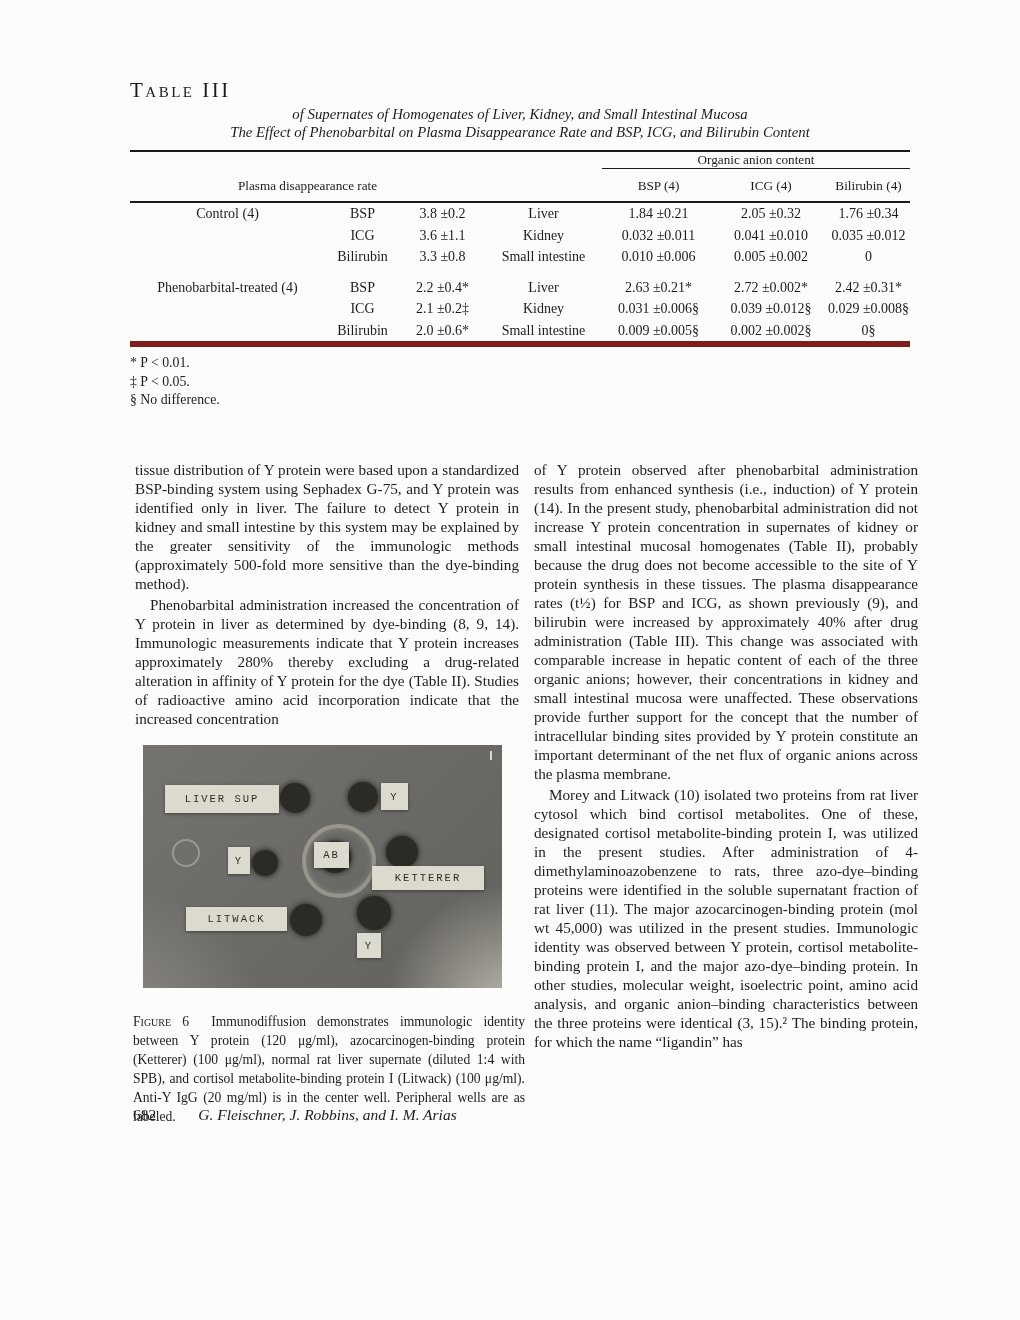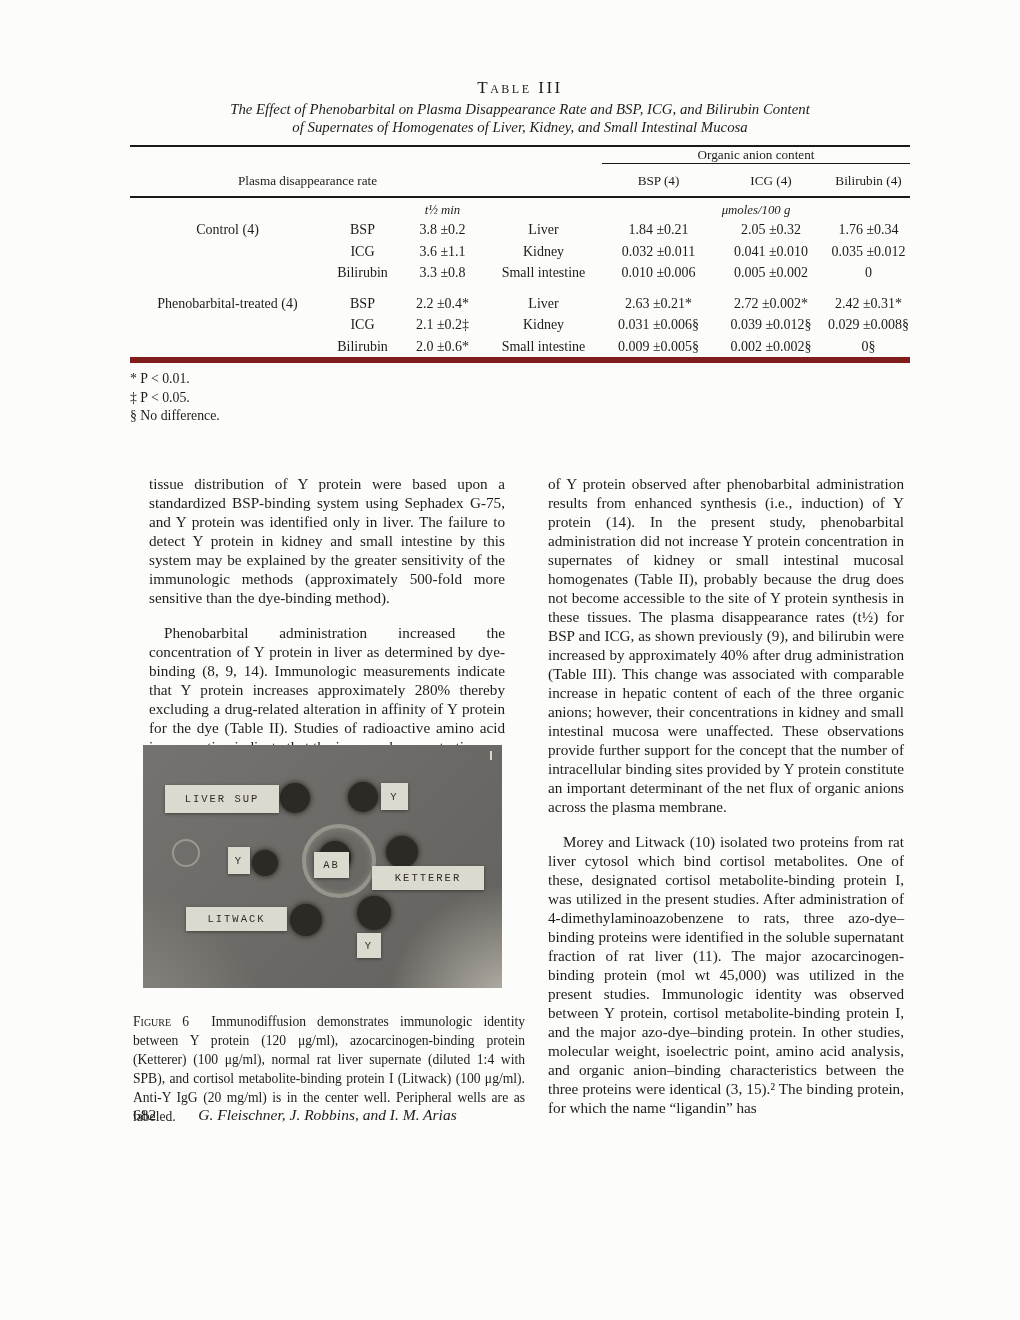--- a/index.html
+++ b/index.html
@@ -5,41 +5,41 @@
   html,body { margin:0; padding:0; background:#e8e8e6; }
   .page {
     position:relative; width:1020px; height:1320px; margin:0 auto;
     background:#fcfcfa; color:#1c1c1c;
     font-family:"Liberation Serif", serif;
     overflow:hidden;
   }
 
   
   .table-section { position:absolute; left:130px; top:78px; width:780px; }
-  .table-label { text-align:center; font-variant:small-caps; font-size:17px; letter-spacing:2.5px; }
+  .table-label { font-variant:small-caps; font-size:21px; letter-spacing:2.5px; }
   .table-title { text-align:center; font-style:italic; font-size:14.8px; line-height:17.5px; margin-top:3px; }
   table.data {
     width:100%; border-collapse:collapse; table-layout:fixed; margin-top:9px;
     border-top:2.5px solid #1a1a1a; border-bottom:6px solid #7f1d1d; font-size:14px;
   }
   table.data td { padding:0; overflow:visible; }
   thead td { font-size:13.2px; text-align:center; vertical-align:bottom; }
   td.oac { border-bottom:1.5px solid #1a1a1a; padding-top:7px; padding-bottom:3px; }
   tr.h2 td { border-bottom:2.5px solid #1a1a1a; padding-top:9px; padding-bottom:7px; }
   tr.units td { font-style:italic; font-size:12.8px; text-align:center; padding-top:4px; line-height:17px; }
   tbody td { line-height:21.5px; white-space:nowrap; vertical-align:top; }
   td.l { text-align:center; }
   td.c { text-align:center; }
   tr.spacer td { height:9px; line-height:9px; }
   .footnotes { margin-top:7px; font-size:13.8px; line-height:18.5px; }
   .footnotes .fn-main { text-align:justify; }
 
   
   .col { position:absolute; width:388px; font-size:15.2px; line-height:19px; text-align:justify; }
-  .col p { margin:16px; }
+  .col p { margin:2px; }
   .col p.indent { text-indent:15px; }
   .col-left  { left:133px; top:458px; }
   .col-right { left:532px; top:458px; }
 
   
   .photo {
     position:absolute; left:143px; top:745px; width:359px; height:243px; overflow:hidden;
     background:
       radial-gradient(circle at 103% 110%, rgba(196,192,182,0.95) 0%, rgba(196,192,182,0) 28%),
       radial-gradient(circle at -6% 118%, rgba(168,164,156,0.55) 0%, rgba(168,164,156,0) 30%),
@@ -65,22 +65,22 @@
   .page-footer .authors { font-style:italic; margin-left:42px; }
 </style>
 </head>
 <body>
 
 <div class="page">
 
   <div class="table-section">
     <div class="table-label">Table III</div>
     <div class="table-title">
+      <div>of Supernates of Homogenates of Liver, Kidney, and Small Intestinal Mucosa</div>
       <div>The Effect of Phenobarbital on Plasma Disappearance Rate and BSP, ICG, and Bilirubin Content</div>
-      <div>of Supernates of Homogenates of Liver, Kidney, and Small Intestinal Mucosa</div>
     </div>
 
     <table class="data">
       <colgroup>
         <col style="width:195px">
           <col style="width:75px">
           <col style="width:85px">
           <col style="width:117px">
         <col style="width:113px">
           <col style="width:112px">
@@ -93,27 +93,20 @@
         </tr>
         <tr class="h2">
           <td colspan="3">Plasma disappearance rate</td>
           <td></td>
           <td>BSP (4)</td>
           <td>ICG (4)</td>
           <td>Bilirubin (4)</td>
         </tr>
       </thead>
       <tbody>
-        <tr class="units">
-          <td></td>
-            <td></td>
-          <td>t½ min</td>
-          <td></td>
-          <td colspan="3">μmoles/100 g</td>
-        </tr>
 
         <tr>
           <td class="l">Control (4)</td>
           <td class="l">BSP</td>
           <td class="c">3.8 ±0.2</td>
           <td class="l">Liver</td>
           <td class="c">1.84 ±0.21</td>
           <td class="c">2.05 ±0.32</td>
           <td class="c">1.76 ±0.34</td>
         </tr>
@@ -191,21 +184,21 @@
     <div class="well" style="left:109px; top:105px; width:26px; height:26px;"></div>
     <div class="halo" style="left:159px; top:79px; width:66px; height:66px;"></div>
     <div class="well" style="left:176px; top:96px; width:32px; height:32px;"></div>
     <div class="well" style="left:243px; top:91px; width:32px; height:32px;"></div>
     <div class="well" style="left:147px; top:159px; width:32px; height:32px;"></div>
     <div class="well" style="left:214px; top:151px; width:34px; height:34px;"></div>
 
     <div class="plabel" style="left:22px;  top:40px;  width:114px; height:28px;">LIVER SUP</div>
     <div class="plabel" style="left:238px; top:38px;  width:27px;  height:27px;">Y</div>
     <div class="plabel" style="left:85px;  top:102px; width:22px;  height:27px;">Y</div>
-    <div class="plabel" style="left:171px; top:97px;  width:35px;  height:26px;margin-top:10px;">AB</div>
+    <div class="plabel" style="left:171px; top:97px;  width:35px;  height:26px;">AB</div>
     <div class="plabel" style="left:229px; top:121px; width:112px; height:24px;">KETTERER</div>
     <div class="plabel" style="left:43px;  top:162px; width:101px; height:24px;">LITWACK</div>
     <div class="plabel" style="left:214px; top:188px; width:24px;  height:25px;">Y</div>
   </div>
 
   <p class="fig-caption"><span class="figlabel">Figure 6</span>&nbsp;&nbsp;<span>Immunodiffusion demonstrates immunologic identity between Y protein (120 μg/ml), azocarcinogen-binding protein (Ketterer) (100 μg/ml), normal rat liver supernate (diluted 1:4 with SPB), and cortisol metabolite-binding protein I (Litwack) (100 μg/ml). Anti-Y IgG (20 mg/ml) is in the center well. Peripheral wells are as labeled.</span></p>
 
   <div class="page-footer">
     <span class="pnum">682</span><span class="authors">G. Fleischner, J. Robbins, and I. M. Arias</span>
   </div>

